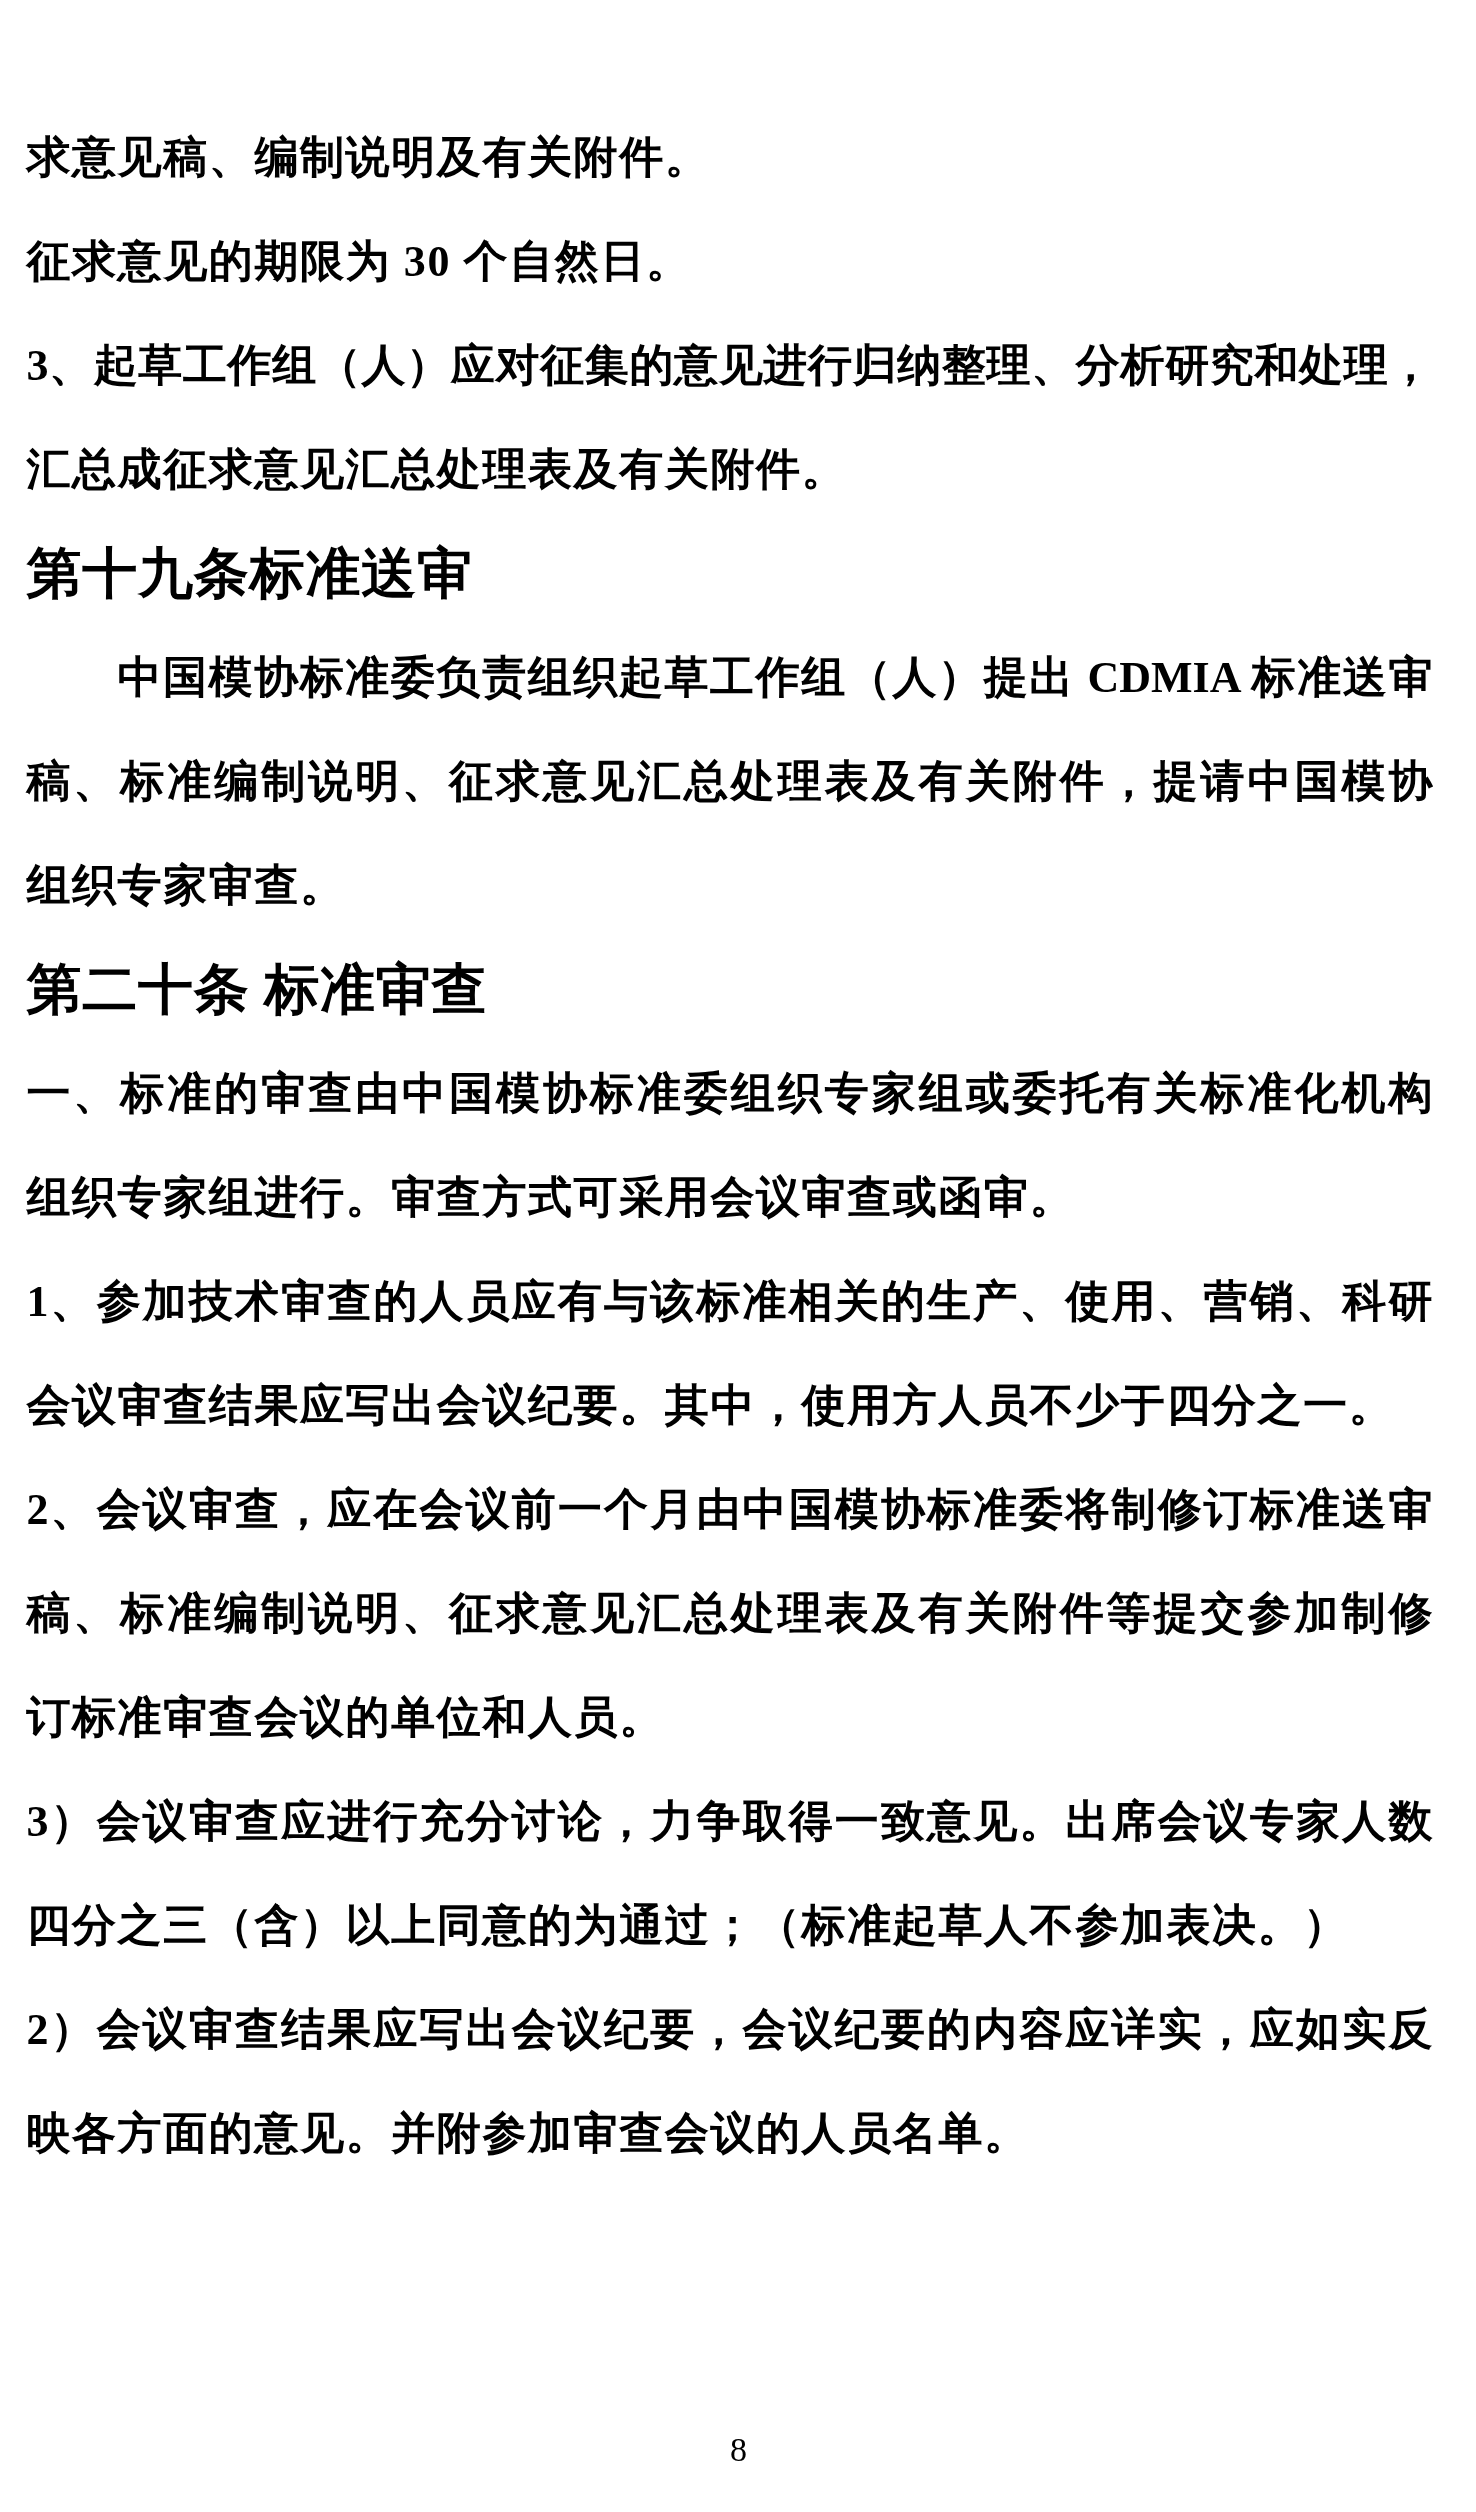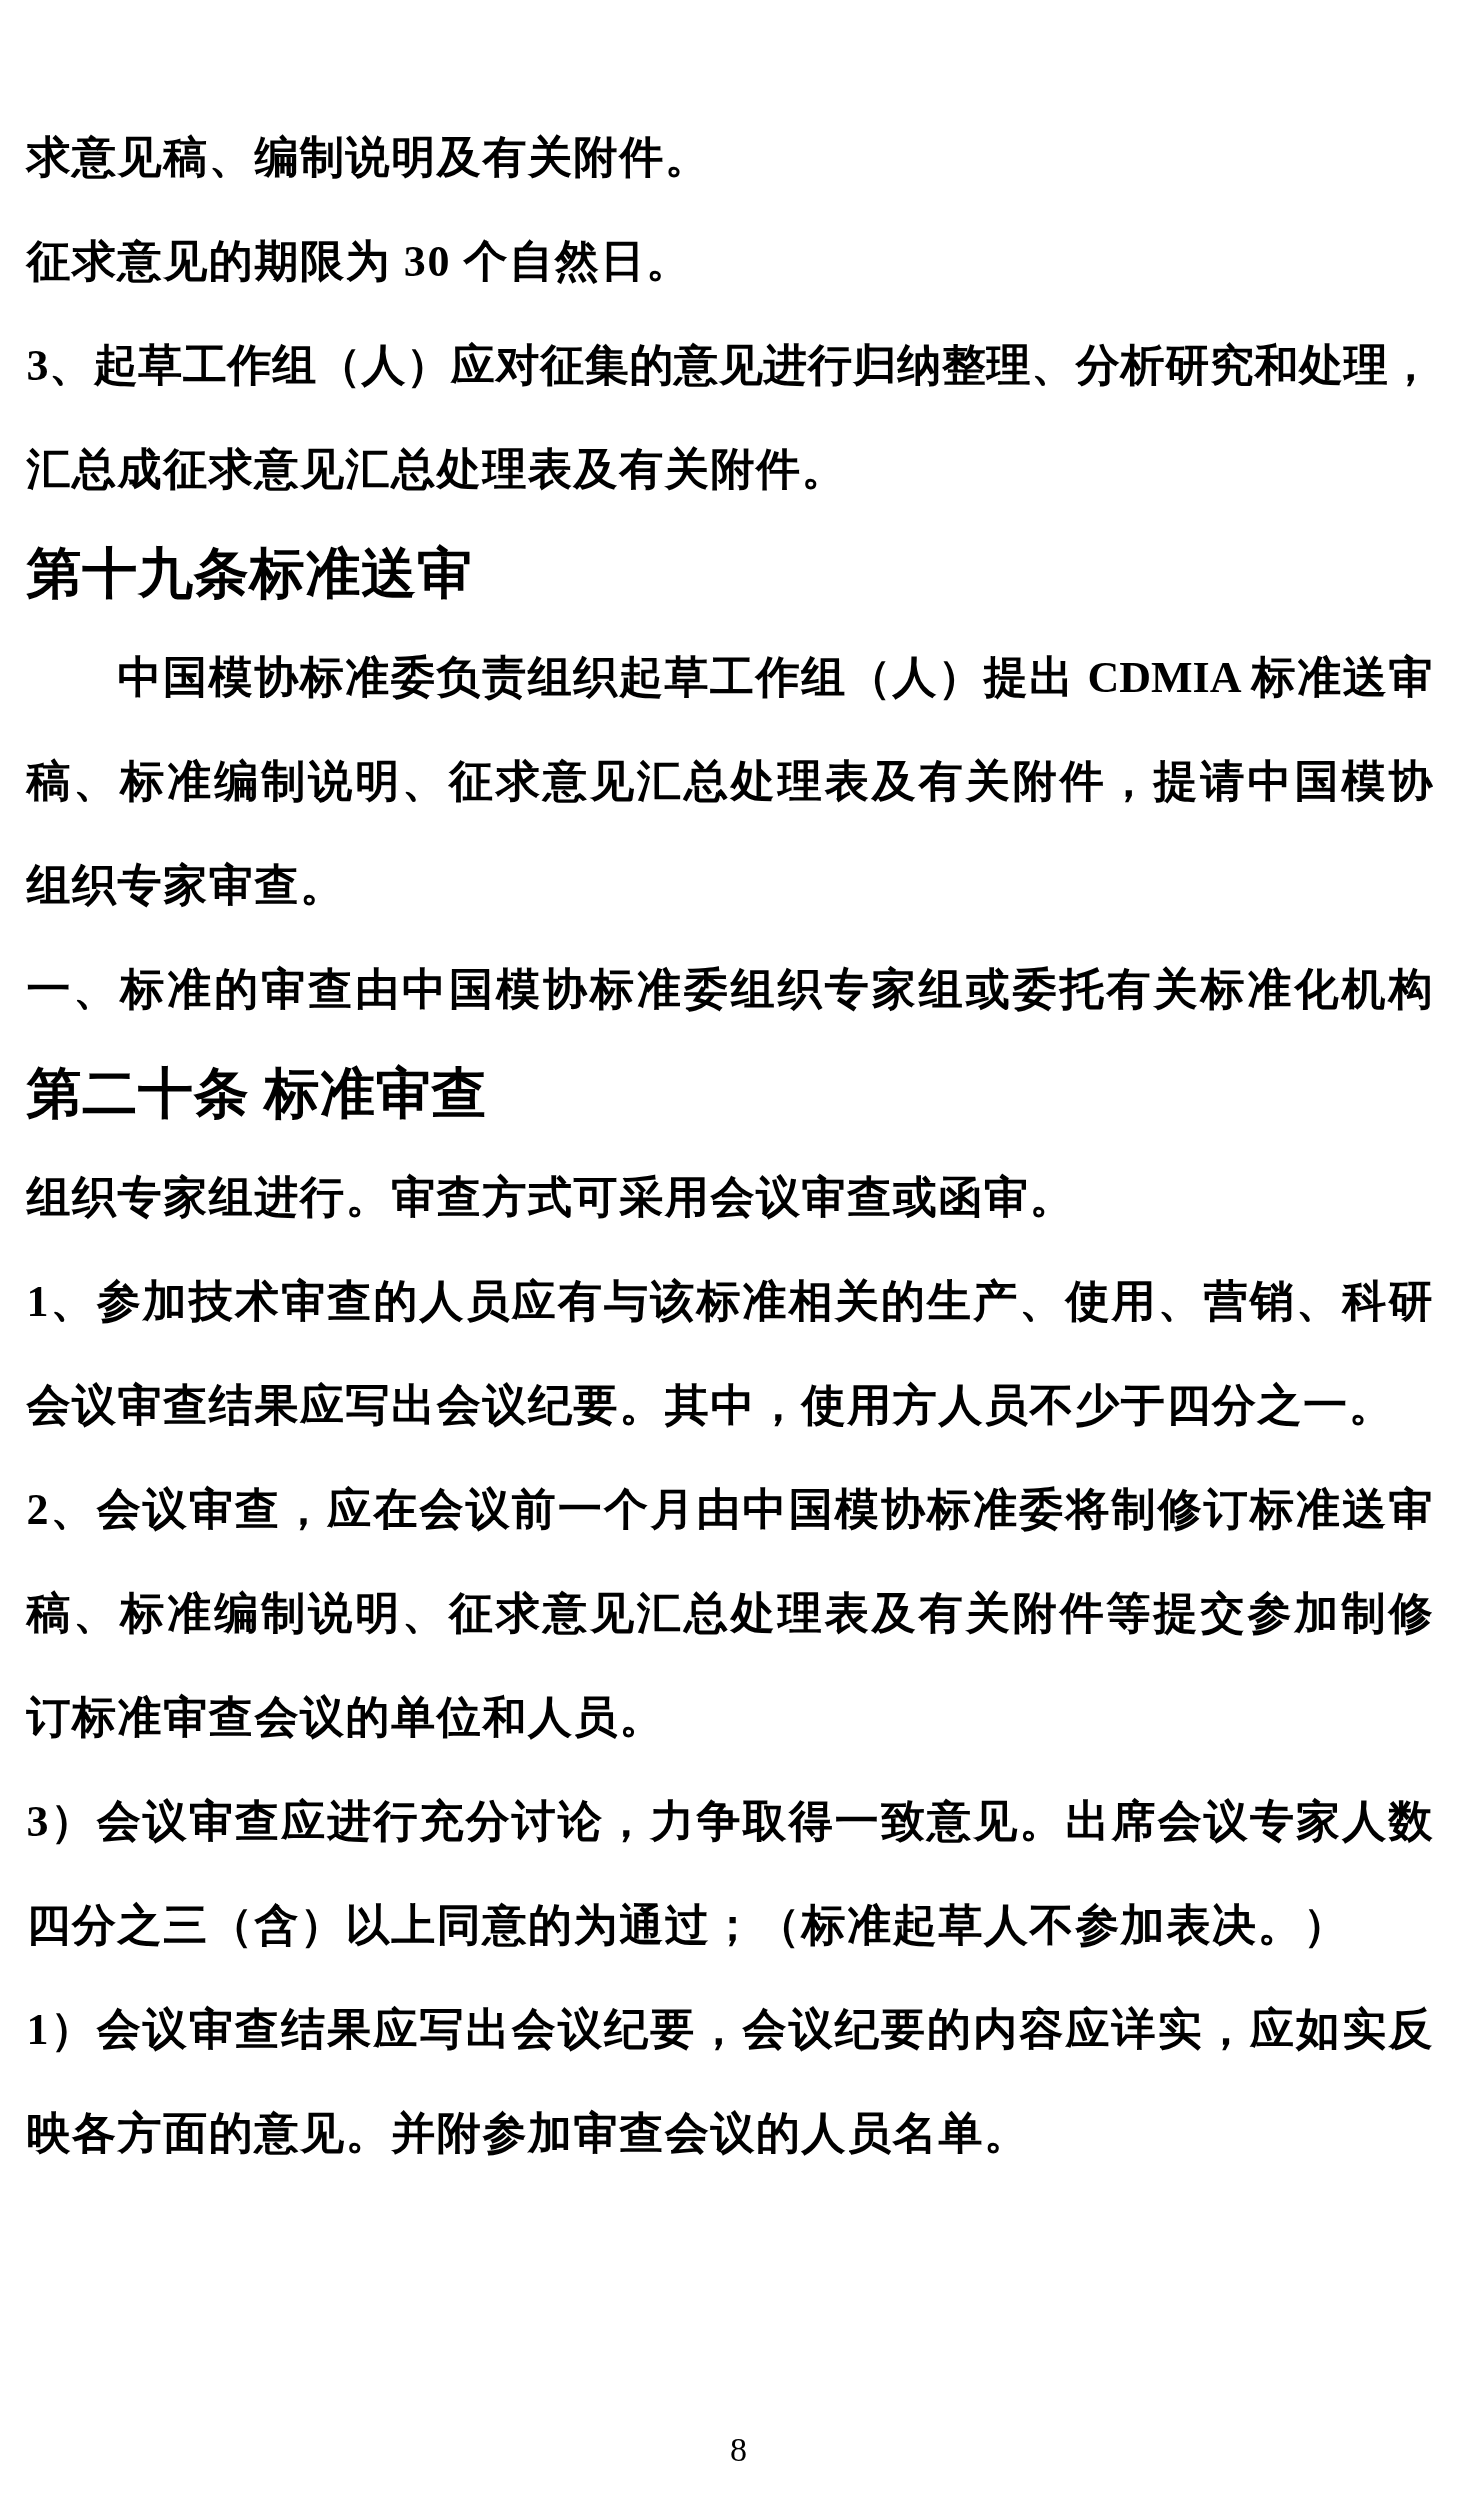--- a/index.html
+++ b/index.html
@@ -59,28 +59,28 @@
 
 <div class="content">
   <div class="ln">求意见稿、编制说明及有关附件。</div>
   <div class="ln">征求意见的期限为 30 个自然日。</div>
   <div class="ln j">3、起草工作组（人）应对征集的意见进行归纳整理、分析研究和处理，</div>
   <div class="ln">汇总成征求意见汇总处理表及有关附件。</div>
   <div class="ln h">第十九条标准送审</div>
   <div class="ln j ind">中国模协标准委负责组织起草工作组（人）提出 CDMIA 标准送审</div>
   <div class="ln j">稿、标准编制说明、征求意见汇总处理表及有关附件，提请中国模协</div>
   <div class="ln">组织专家审查。</div>
+  <div class="ln h">第二十条 标准审查</div>
   <div class="ln j">一、标准的审查由中国模协标准委组织专家组或委托有关标准化机构</div>
-  <div class="ln h">第二十条 标准审查</div>
   <div class="ln">组织专家组进行。审查方式可采用会议审查或函审。</div>
   <div class="ln j">1、参加技术审查的人员应有与该标准相关的生产、使用、营销、科研</div>
   <div class="ln">会议审查结果应写出会议纪要。其中，使用方人员不少于四分之一。</div>
   <div class="ln j">2、会议审查，应在会议前一个月由中国模协标准委将制修订标准送审</div>
   <div class="ln j">稿、标准编制说明、征求意见汇总处理表及有关附件等提交参加制修</div>
   <div class="ln">订标准审查会议的单位和人员。</div>
   <div class="ln j">3）会议审查应进行充分讨论，力争取得一致意见。出席会议专家人数</div>
   <div class="ln">四分之三（含）以上同意的为通过；（标准起草人不参加表决。）</div>
-  <div class="ln j">1）会议审查结果应写出会议纪要，会议纪要的内容应详实，应如实反</div>
+  <div class="ln j">2）会议审查结果应写出会议纪要，会议纪要的内容应详实，应如实反</div>
   <div class="ln">映各方面的意见。并附参加审查会议的人员名单。</div>
 </div>
 
 <div class="pagenum">8</div>
 
 
 </body></html>

